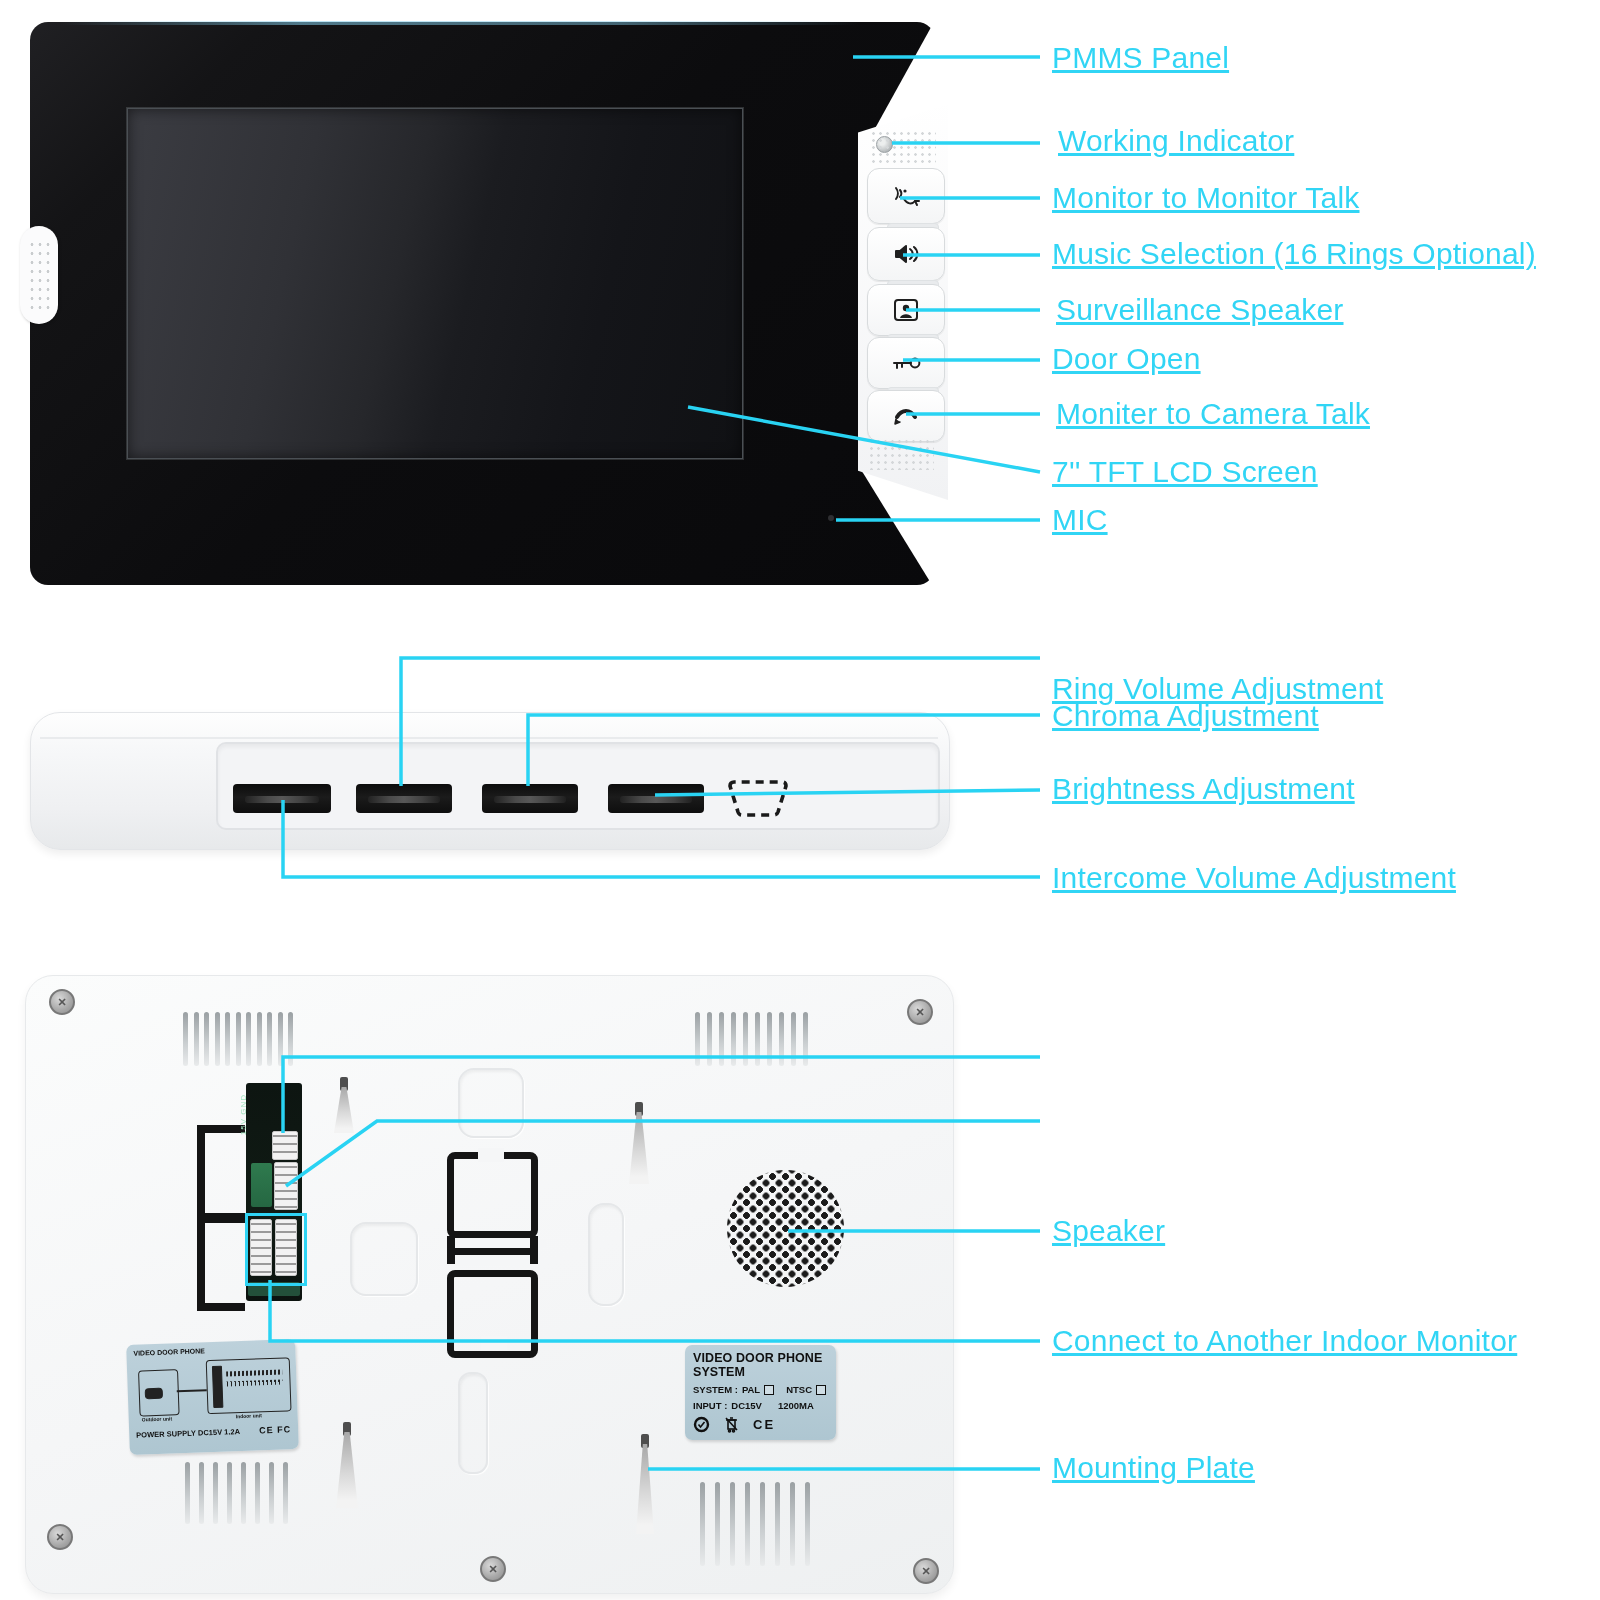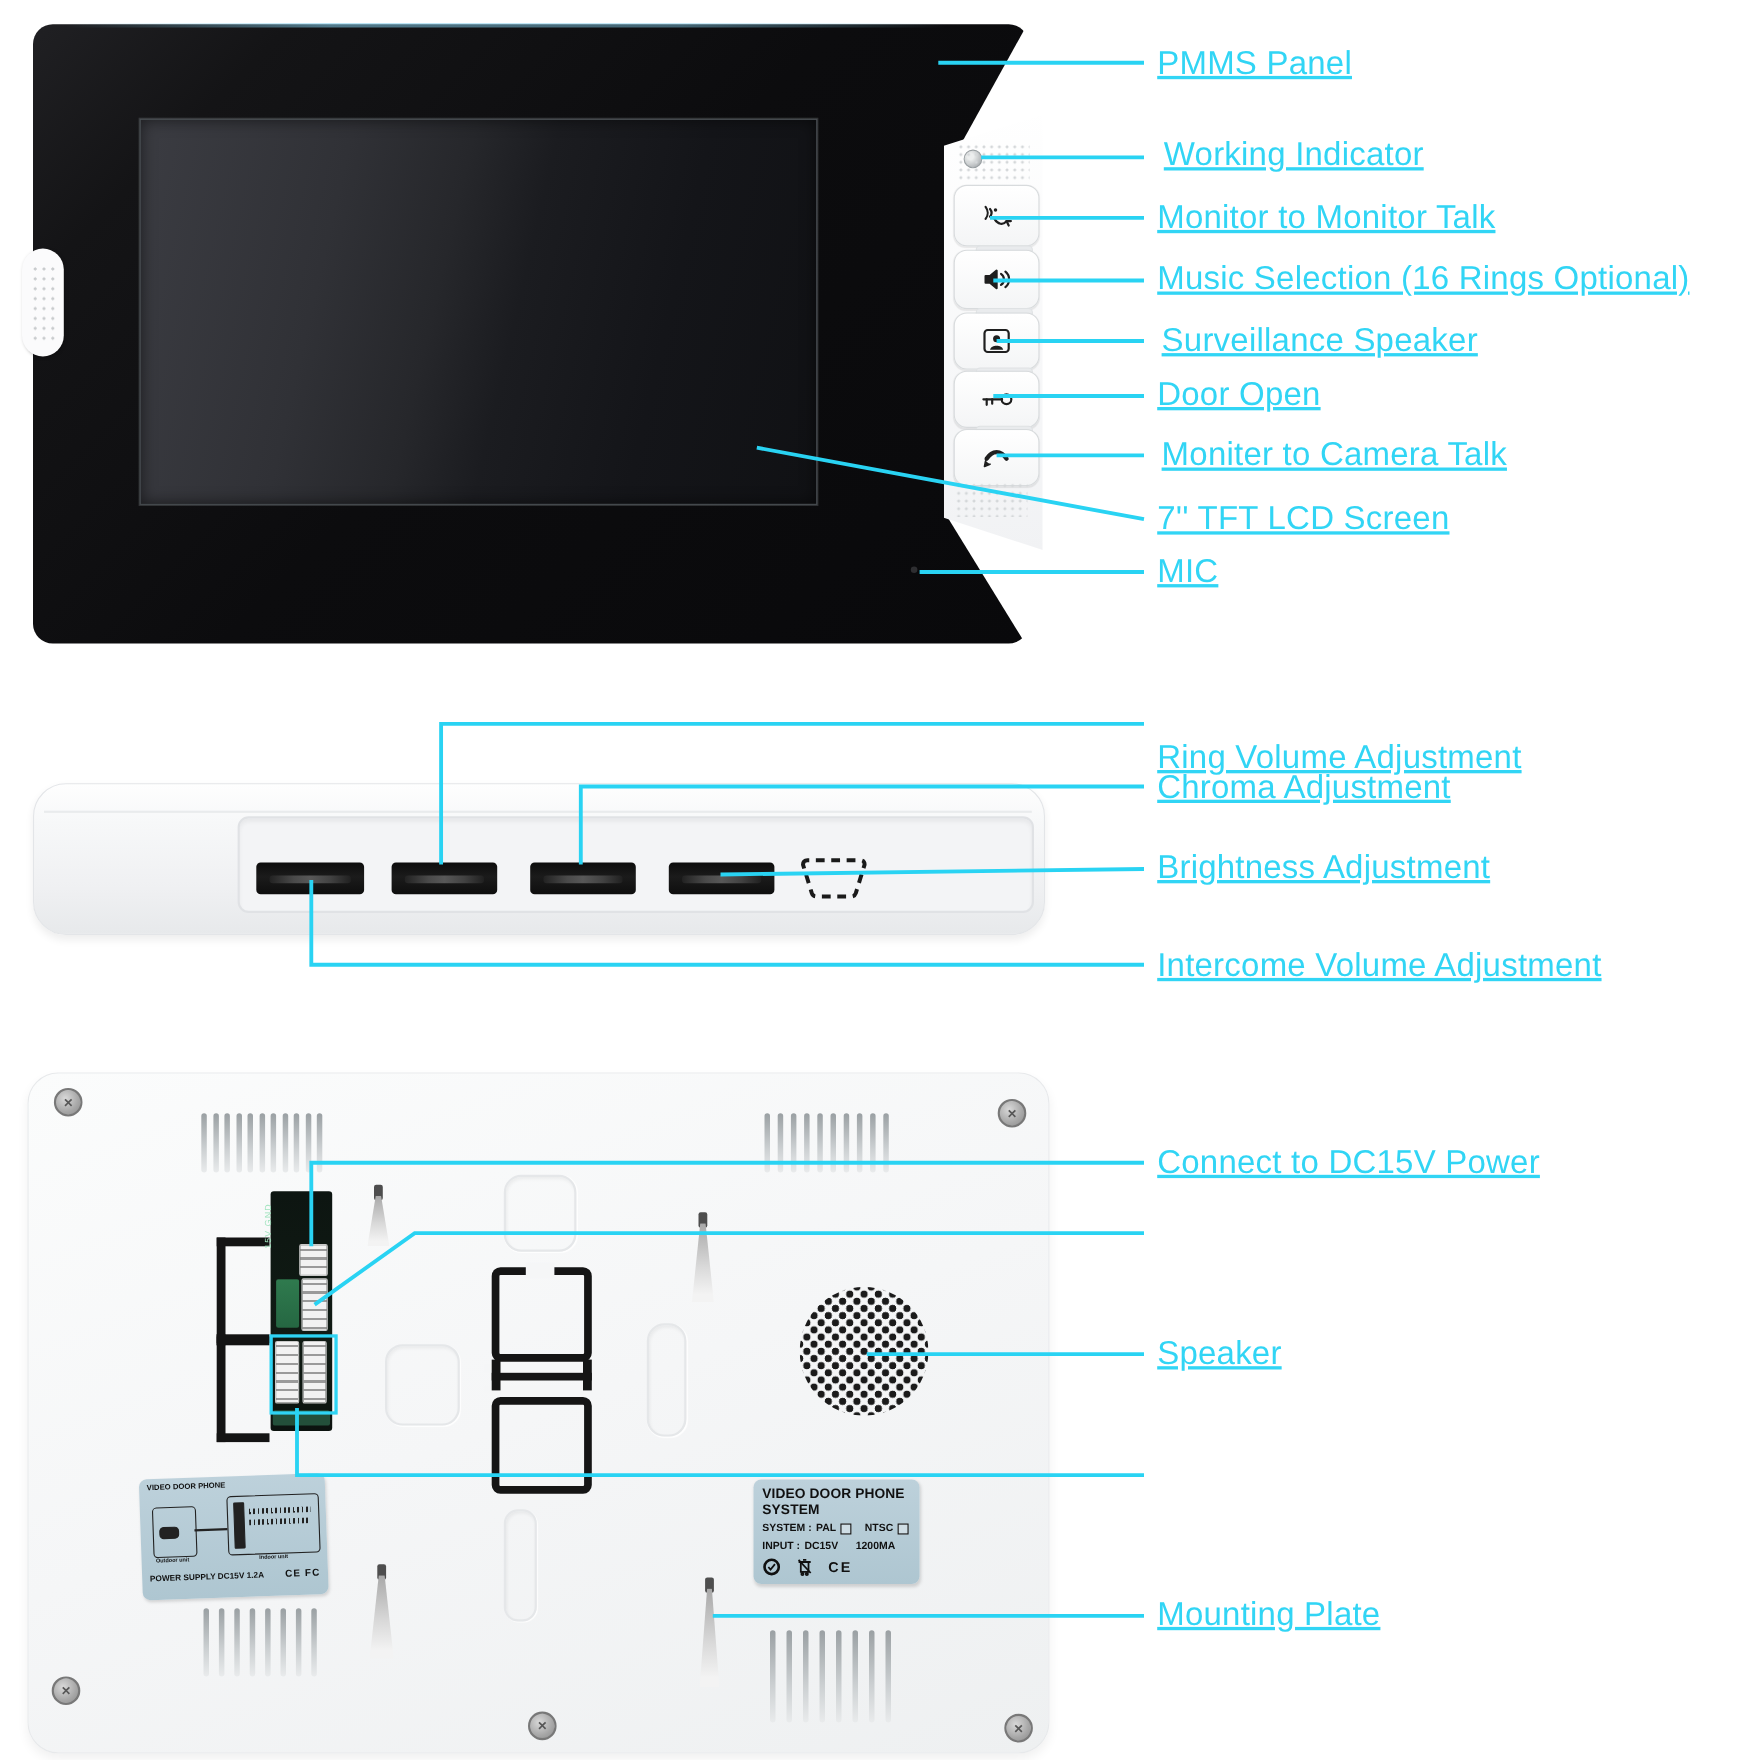--- a/index.html
+++ b/index.html
@@ -372,17 +372,17 @@
   <div class="ann" style="left:1052px;top:359px;">Door Open</div>
   <div class="ann" style="left:1056px;top:414px;">Moniter to Camera Talk</div>
   <div class="ann" style="left:1052px;top:472px;">7'' TFT LCD Screen</div>
   <div class="ann" style="left:1052px;top:520px;">MIC</div>
 
   <div class="ann" style="left:1052px;top:689px;">Ring Volume Adjustment</div>
   <div class="ann" style="left:1052px;top:716px;">Chroma Adjustment</div>
   <div class="ann" style="left:1052px;top:789px;">Brightness Adjustment</div>
   <div class="ann" style="left:1052px;top:878px;">Intercome Volume Adjustment</div>
 
-  <div class="ann" style="left:1052px;top:1057px;">Connect to DC15V Power</div>
   <div class="ann" style="left:1052px;top:1231px;">Speaker</div>
+  <div class="ann" style="left:1052px;top:1341px;">Connect to Another Indoor Monitor</div>
   <div class="ann" style="left:1052px;top:1468px;">Mounting Plate</div>
 
 </div>
 
 </body></html>

